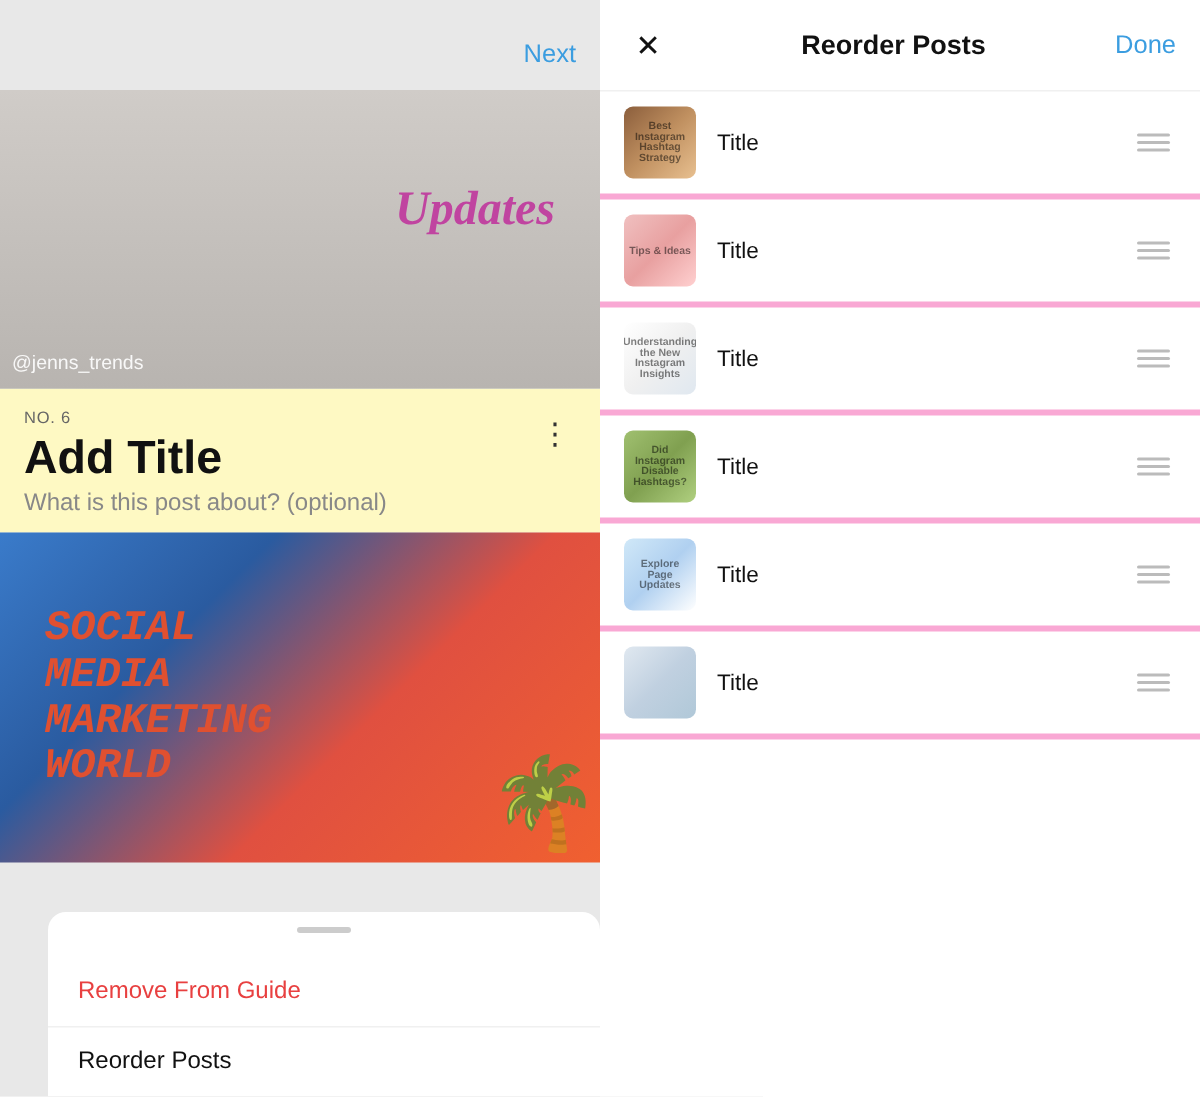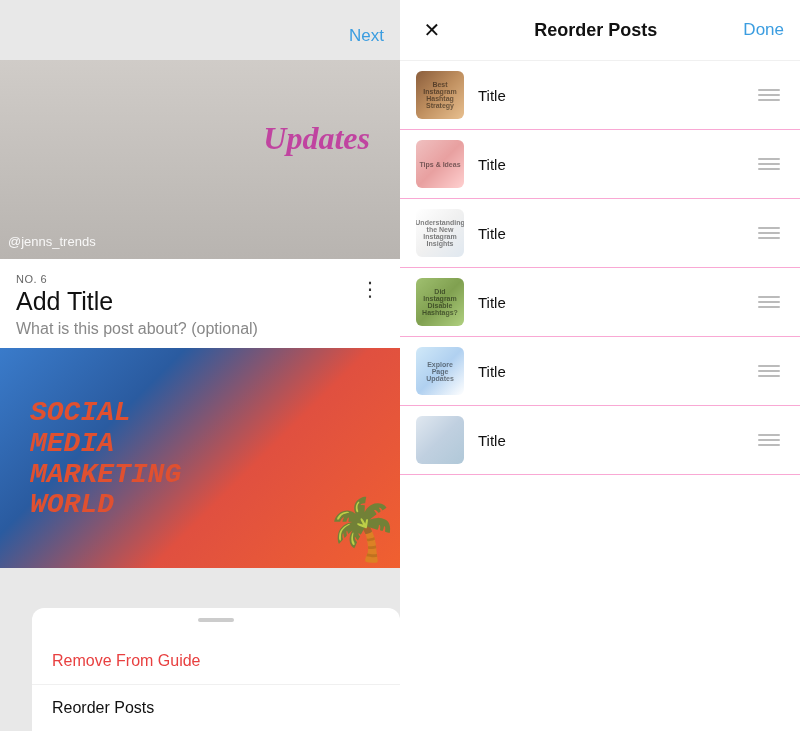--- a/index.html
+++ b/index.html
@@ -70,37 +70,37 @@
     .hero-image .handle {
       position: absolute;
       bottom: 10px;
       left: 8px;
       color: rgba(255,255,255,0.9);
       font-size: 13px;
     }
 
     
     .post-meta {
-      background: #ffffff;
+      background: #fef9c3;
       padding: 14px 16px 10px;
       display: flex;
       justify-content: space-between;
       align-items: flex-start;
     }
 
     .post-meta-left .post-number {
       font-size: 11px;
       color: #666;
       text-transform: uppercase;
       letter-spacing: 0.5px;
     }
 
     .post-meta-left .post-title {
-      font-size: 25px;
-      font-weight: 400;
+      font-size: 31px;
+      font-weight: 700;
       color: #111;
       margin-top: 2px;
     }
 
     .post-meta-left .post-subtitle {
       font-size: 16px;
       color: #888;
       margin-top: 4px;
     }
 
@@ -224,21 +224,21 @@
     
     .post-list {
       flex: 1;
       overflow-y: auto;
     }
 
     .post-item {
       display: flex;
       align-items: center;
       padding: 10px 16px;
-      border-bottom: 1px solid #f9a8d4;
+      border-bottom: 4px solid #f9a8d4;
     }
 
     .post-thumbnail {
       width: 48px;
       height: 48px;
       border-radius: 6px;
       overflow: hidden;
       flex-shrink: 0;
       margin-right: 14px;
     }

